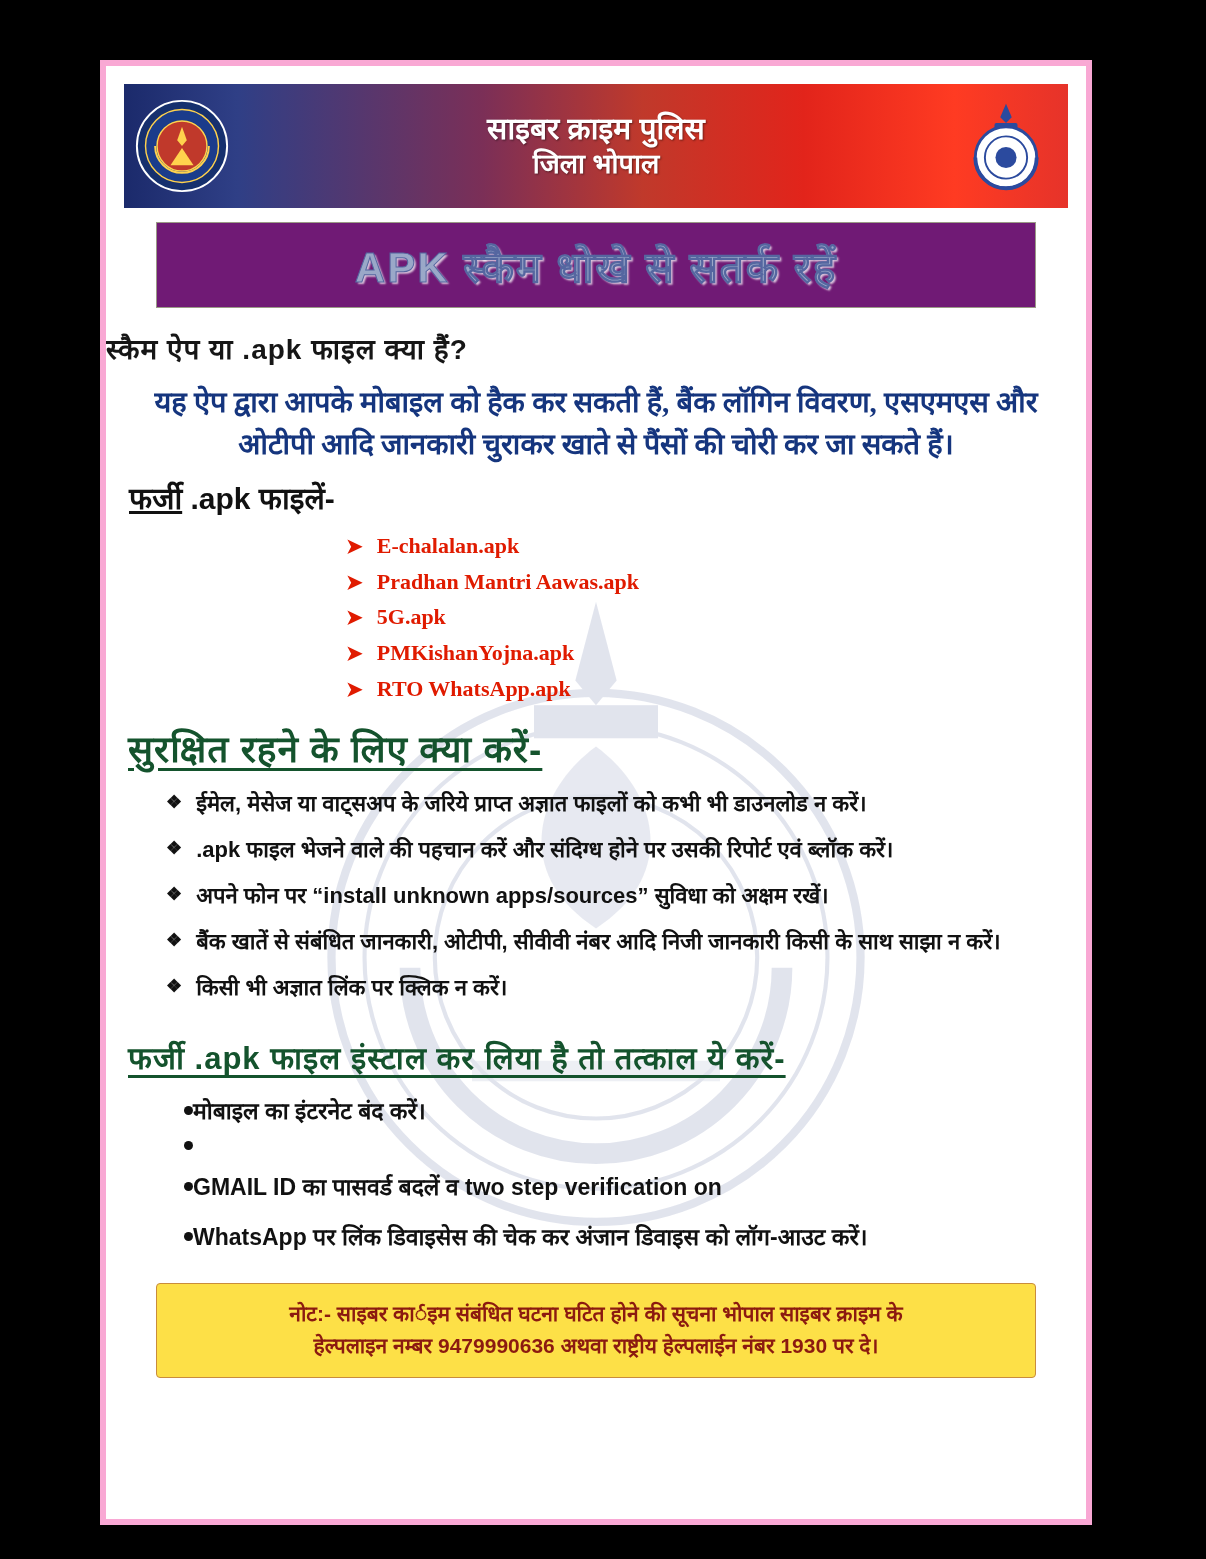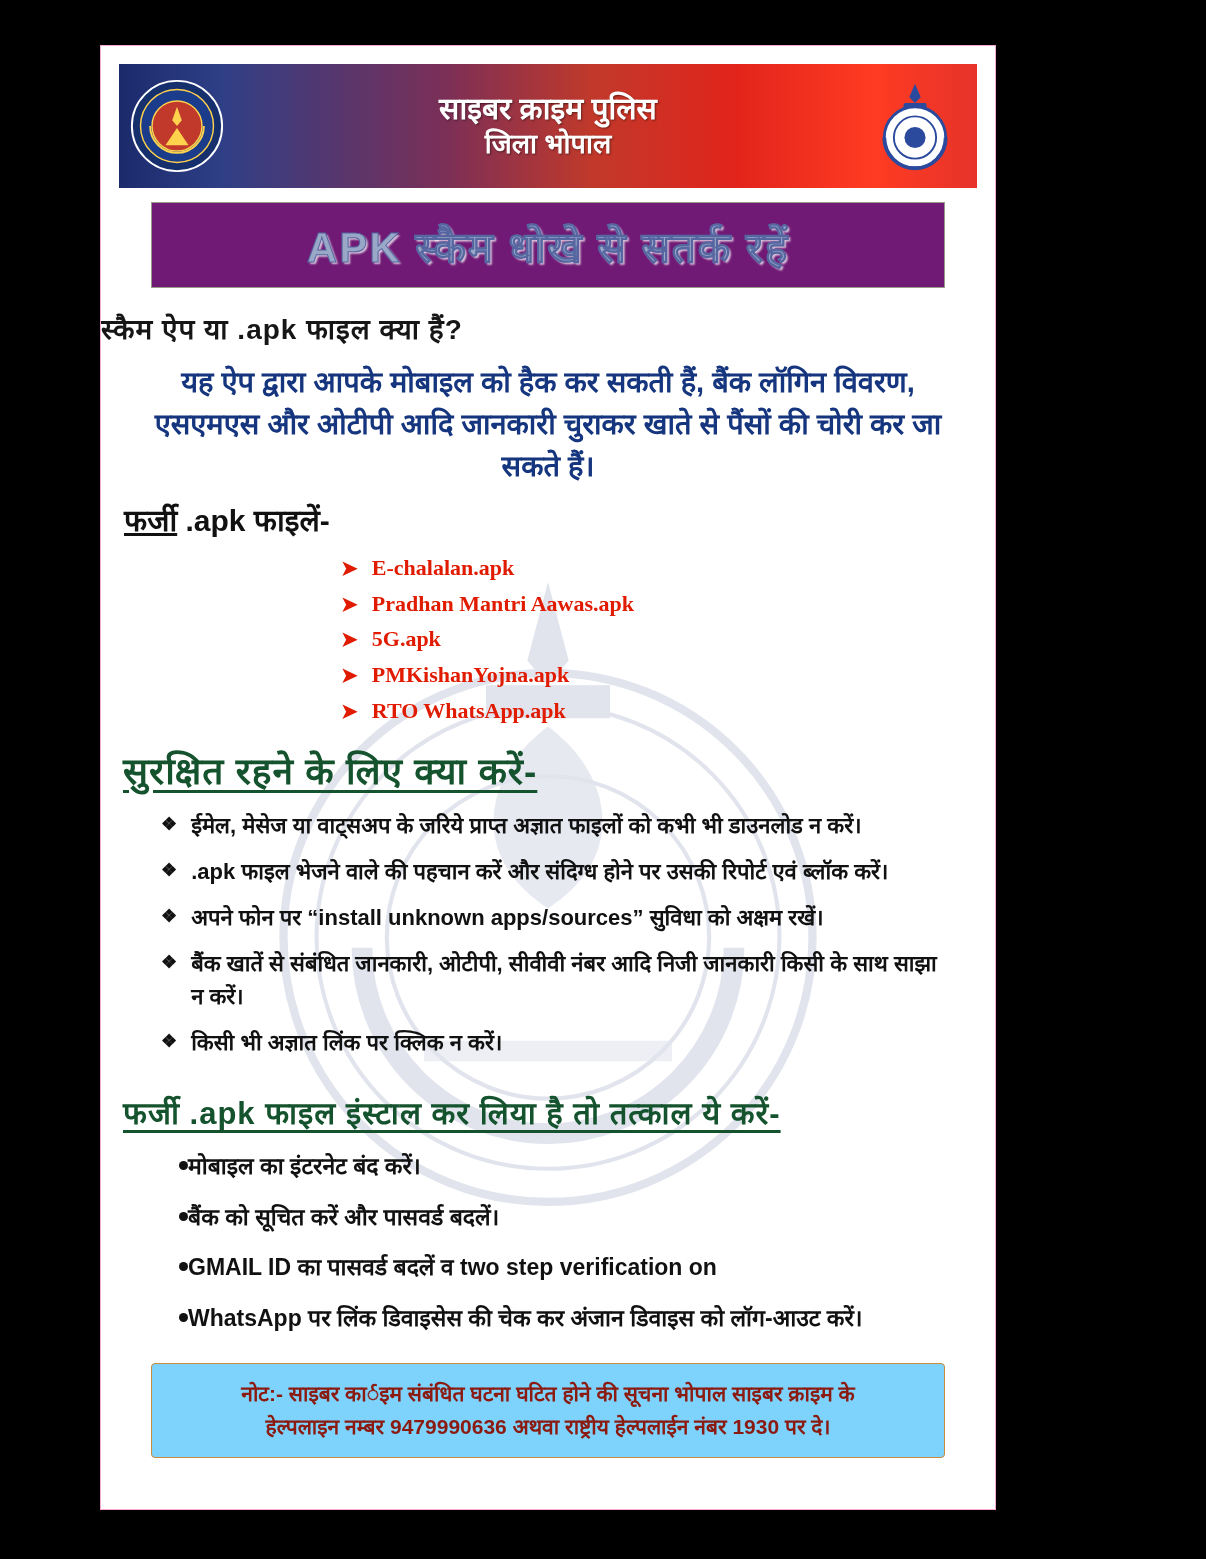--- a/index.html
+++ b/index.html
@@ -10,25 +10,25 @@
   body {
     width: 1206px;
     height: 1559px;
     font-family: "Liberation Sans", sans-serif;
     overflow: hidden;
   }
 
   .page {
     position: absolute;
     left: 100px;
-    top: 45px;
-    width: 896px;
+    top: 60px;
+    width: 992px;
     height: 1465px;
     background: #ffffff;
-    border: 1px solid #f9a8d4;
+    border: 6px solid #f9a8d4;
     box-sizing: border-box;
     overflow: hidden;
   }
 
   
   .watermark {
     position: absolute;
     left: 50%;
     top: 470px;
     transform: translateX(-50%);
@@ -108,20 +108,21 @@
   }
 
   
   .intro {
     margin: 14px 34px 0 34px;
     text-align: center;
     font-size: 29px;
     font-weight: bold;
     line-height: 1.45;
     color: #15357e;
+    font-family: Liberation Serif, serif;
   }
 
   
   .sec-heading-black {
     margin: 12px 0 0 23px;
     font-size: 30px;
     font-weight: bold;
     color: #111111;
     display: inline-block;
   }
@@ -202,21 +203,21 @@
     background: #111;
     display: inline-block;
     flex: 0 0 auto;
     position: relative;
     top: -4px;
   }
 
   
   .note-box {
     margin: 28px 50px 0 50px;
-    background: #7dd3fc;
+    background: #fde047;
     border: 1px solid #c98c3c;
     border-radius: 4px;
     padding: 14px 22px;
     text-align: center;
     font-size: 21px;
     font-weight: bold;
     color: #8b1a10;
     line-height: 1.55;
   }
 </style>
@@ -332,21 +333,20 @@
     
     <div class="sec-heading-red small">फर्जी .apk फाइल इंस्टाल कर लिया है तो तत्काल ये करें-</div>
 
     <ul class="act-list">
       <li>
           <span class="bullet"></span>
           <span>मोबाइल का इंटरनेट बंद करें।</span>
         </li>
       <li>
           <span class="bullet"></span>
-          <span>बैंक को सूचित करें और पासवर्ड बदलें।</span>
         </li>
       <li>
           <span class="bullet"></span>
           <span>GMAIL ID का पासवर्ड बदलें व two step verification on</span>
         </li>
       <li>
           <span class="bullet"></span>
           <span>WhatsApp पर लिंक डिवाइसेस की चेक कर अंजान डिवाइस को लॉग-आउट करें।</span>
         </li>
     </ul>

